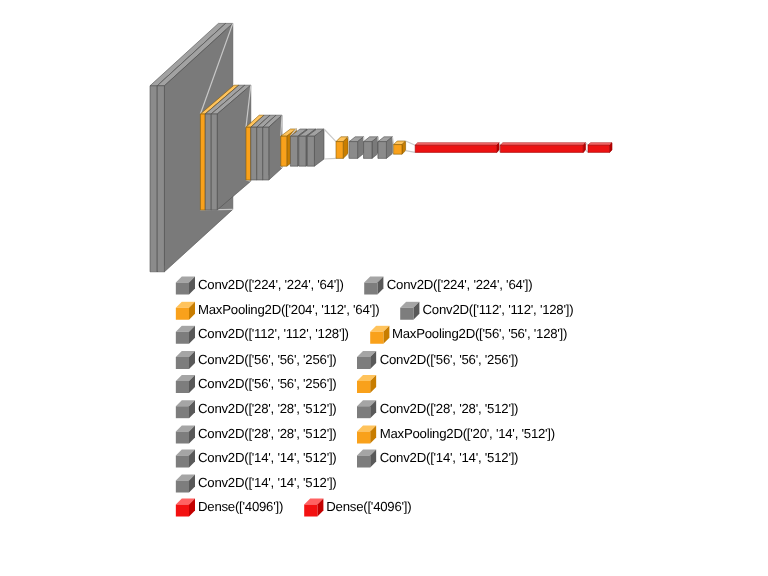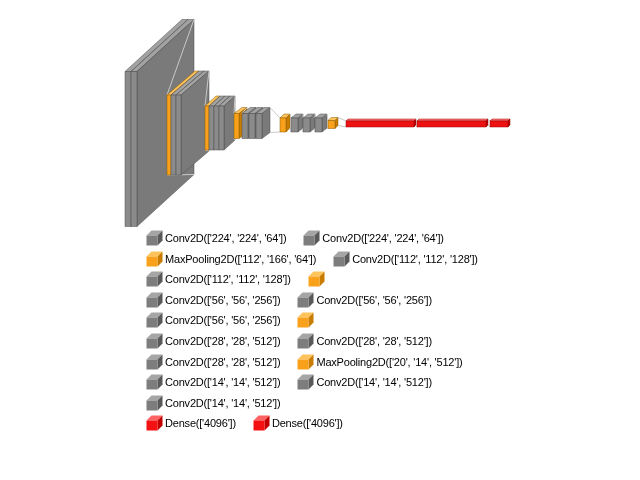--- a/index.html
+++ b/index.html
@@ -171,21 +171,21 @@
         <span class="legend-label">Conv2D(['224', '224', '64'])</span>
       </span>
     </div>
     <div class="legend-row">
       <span class="legend-item">
         <svg width="17" height="16" class="cube">
           <polygon points="0.5,5.5 11.5,5.5 16.5,0.5 5.5,0.5" fill="#ffc35c" stroke="none" stroke-width="0" stroke-linejoin="round"></polygon>
           <polygon points="11.5,5.5 16.5,0.5 16.5,10.5 11.5,15.5" fill="#c87d00" stroke="none" stroke-width="0" stroke-linejoin="round"></polygon>
           <polygon points="0.5,5.5 11.5,5.5 11.5,15.5 0.5,15.5" fill="#f9a11b" stroke="none" stroke-width="0" stroke-linejoin="round"></polygon>
         </svg>
-        <span class="legend-label">MaxPooling2D(['112', '166', '64'])</span>
+        <span class="legend-label">MaxPooling2D(['204', '112', '64'])</span>
       </span>
       <span class="legend-item">
         <svg width="17" height="16" class="cube">
           <polygon points="0.5,5.5 11.5,5.5 16.5,0.5 5.5,0.5" fill="#a5a5a5" stroke="none" stroke-width="0" stroke-linejoin="round"></polygon>
           <polygon points="11.5,5.5 16.5,0.5 16.5,10.5 11.5,15.5" fill="#595959" stroke="none" stroke-width="0" stroke-linejoin="round"></polygon>
           <polygon points="0.5,5.5 11.5,5.5 11.5,15.5 0.5,15.5" fill="#7d7d7d" stroke="none" stroke-width="0" stroke-linejoin="round"></polygon>
         </svg>
         <span class="legend-label">Conv2D(['112', '112', '128'])</span>
       </span>
     </div>
@@ -197,20 +197,21 @@
           <polygon points="0.5,5.5 11.5,5.5 11.5,15.5 0.5,15.5" fill="#7d7d7d" stroke="none" stroke-width="0" stroke-linejoin="round"></polygon>
         </svg>
         <span class="legend-label">Conv2D(['112', '112', '128'])</span>
       </span>
       <span class="legend-item">
         <svg width="17" height="16" class="cube">
           <polygon points="0.5,5.5 11.5,5.5 16.5,0.5 5.5,0.5" fill="#ffc35c" stroke="none" stroke-width="0" stroke-linejoin="round"></polygon>
           <polygon points="11.5,5.5 16.5,0.5 16.5,10.5 11.5,15.5" fill="#c87d00" stroke="none" stroke-width="0" stroke-linejoin="round"></polygon>
           <polygon points="0.5,5.5 11.5,5.5 11.5,15.5 0.5,15.5" fill="#f9a11b" stroke="none" stroke-width="0" stroke-linejoin="round"></polygon>
         </svg>
+        <span class="legend-label">MaxPooling2D(['56', '56', '128'])</span>
       </span>
     </div>
     <div class="legend-row">
       <span class="legend-item">
         <svg width="17" height="16" class="cube">
           <polygon points="0.5,5.5 11.5,5.5 16.5,0.5 5.5,0.5" fill="#a5a5a5" stroke="none" stroke-width="0" stroke-linejoin="round"></polygon>
           <polygon points="11.5,5.5 16.5,0.5 16.5,10.5 11.5,15.5" fill="#595959" stroke="none" stroke-width="0" stroke-linejoin="round"></polygon>
           <polygon points="0.5,5.5 11.5,5.5 11.5,15.5 0.5,15.5" fill="#7d7d7d" stroke="none" stroke-width="0" stroke-linejoin="round"></polygon>
         </svg>
         <span class="legend-label">Conv2D(['56', '56', '256'])</span>

